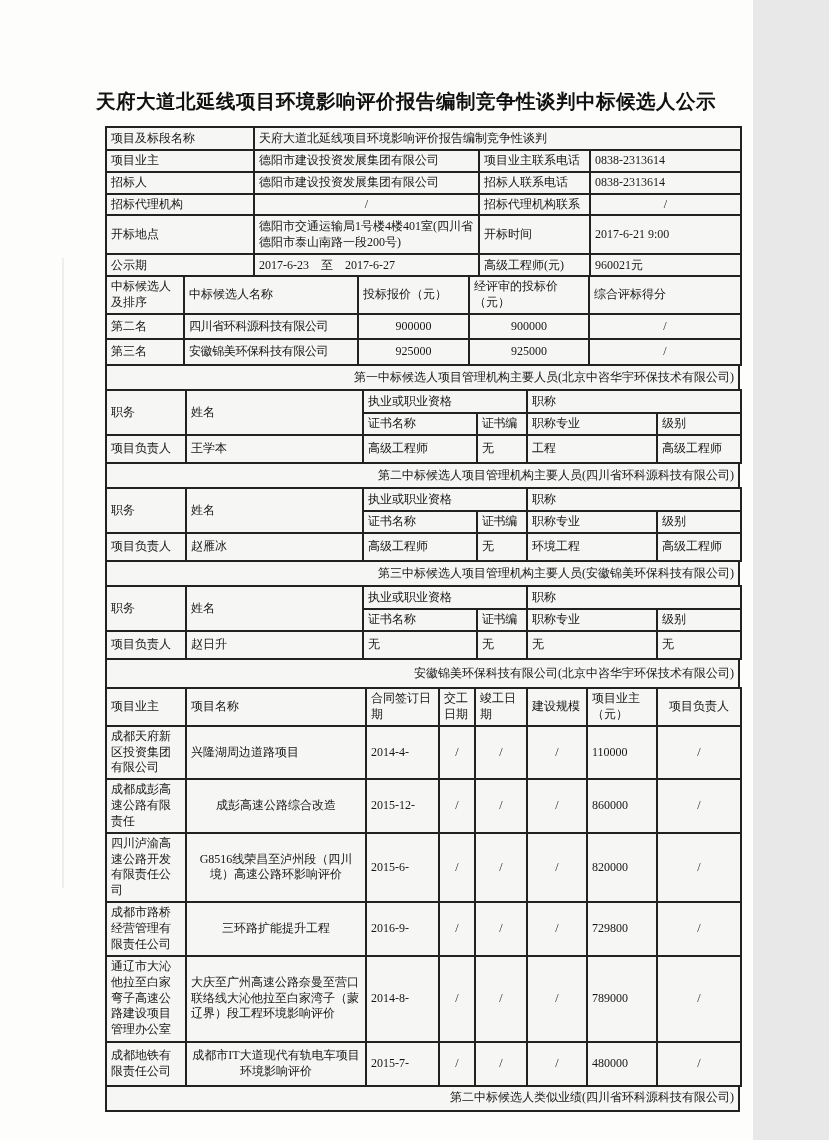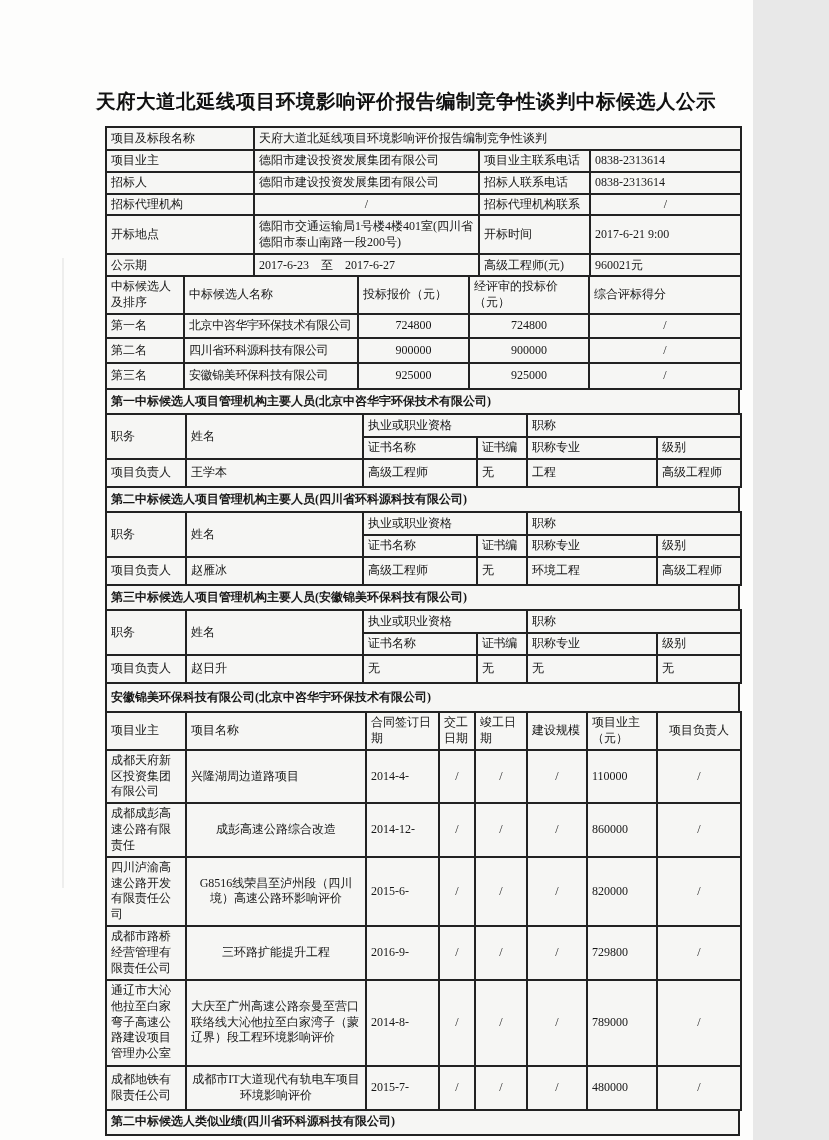--- a/index.html
+++ b/index.html
@@ -7,21 +7,21 @@
   #page{position:relative;width:753px;height:1140px;background:#fdfdfc;overflow:hidden;}
   #doc-title{position:absolute;top:88px;left:0;width:812px;text-align:center;
     font-size:19.5px;font-weight:700;color:#111;letter-spacing:.5px;}
   #tablewrap{position:absolute;left:77px;top:126px;width:635px;margin-left:28px;}
   table.sec{border-collapse:collapse;table-layout:fixed;width:635px;background:#f6f6f4;}
   table.sec + table.sec{margin-top:-2px;}
   td{border:2px solid #222;font-size:12px;line-height:1.32;padding:2px 4px;
      color:#161616;vertical-align:middle;overflow:hidden;word-break:break-all;}
   .ac{text-align:center;}
   .tight{letter-spacing:-0.4px;}
-  .banner td{text-align:left;font-weight:bold;}
+  .banner td{text-align:right;}
   .scan-line{position:absolute;left:62px;top:258px;width:2px;height:630px;background:rgba(110,110,110,.10);}
 </style>
 </head>
 <body>
 
 <div id="page">
   <div class="scan-line"></div>
   <div id="doc-title">天府大道北延线项目环境影响评价报告编制竞争性谈判中标候选人公示</div>
 
   <div id="tablewrap">
@@ -79,27 +79,20 @@
           <col style="width:120px">
           <col style="width:152px">
         </colgroup>
       <tbody>
           <tr style="height:34px">
         <td>中标候选人及排序</td>
         <td>中标候选人名称</td>
         <td>投标报价（元）</td>
         <td>经评审的投标价（元）</td>
         <td>综合评标得分</td>
-      </tr>
-      <tr style="height:24px">
-        <td>第一名</td>
-        <td class="tight">北京中咨华宇环保技术有限公司</td>
-        <td class="ac">724800</td>
-        <td class="ac">724800</td>
-        <td class="ac">/</td>
       </tr>
       <tr style="height:25px">
         <td>第二名</td>
         <td class="tight">四川省环科源科技有限公司</td>
         <td class="ac">900000</td>
         <td class="ac">900000</td>
         <td class="ac">/</td>
       </tr>
       <tr style="height:26px">
         <td>第三名</td>
@@ -266,21 +259,21 @@
         <td>2014-4-</td>
         <td class="ac">/</td>
         <td class="ac">/</td>
         <td class="ac">/</td>
         <td>110000</td>
         <td class="ac">/</td>
       </tr>
       <tr style="height:42px">
         <td>成都成彭高速公路有限责任</td>
         <td class="ac">成彭高速公路综合改造</td>
-        <td>2014-12-</td>
+        <td>2015-12-</td>
         <td class="ac">/</td>
         <td class="ac">/</td>
         <td class="ac">/</td>
         <td>860000</td>
         <td class="ac">/</td>
       </tr>
       <tr style="height:54px">
         <td>四川泸渝高速公路开发有限责任公司</td>
         <td class="ac">G8516线荣昌至泸州段（四川境）高速公路环影响评价</td>
         <td>2015-6-</td>

